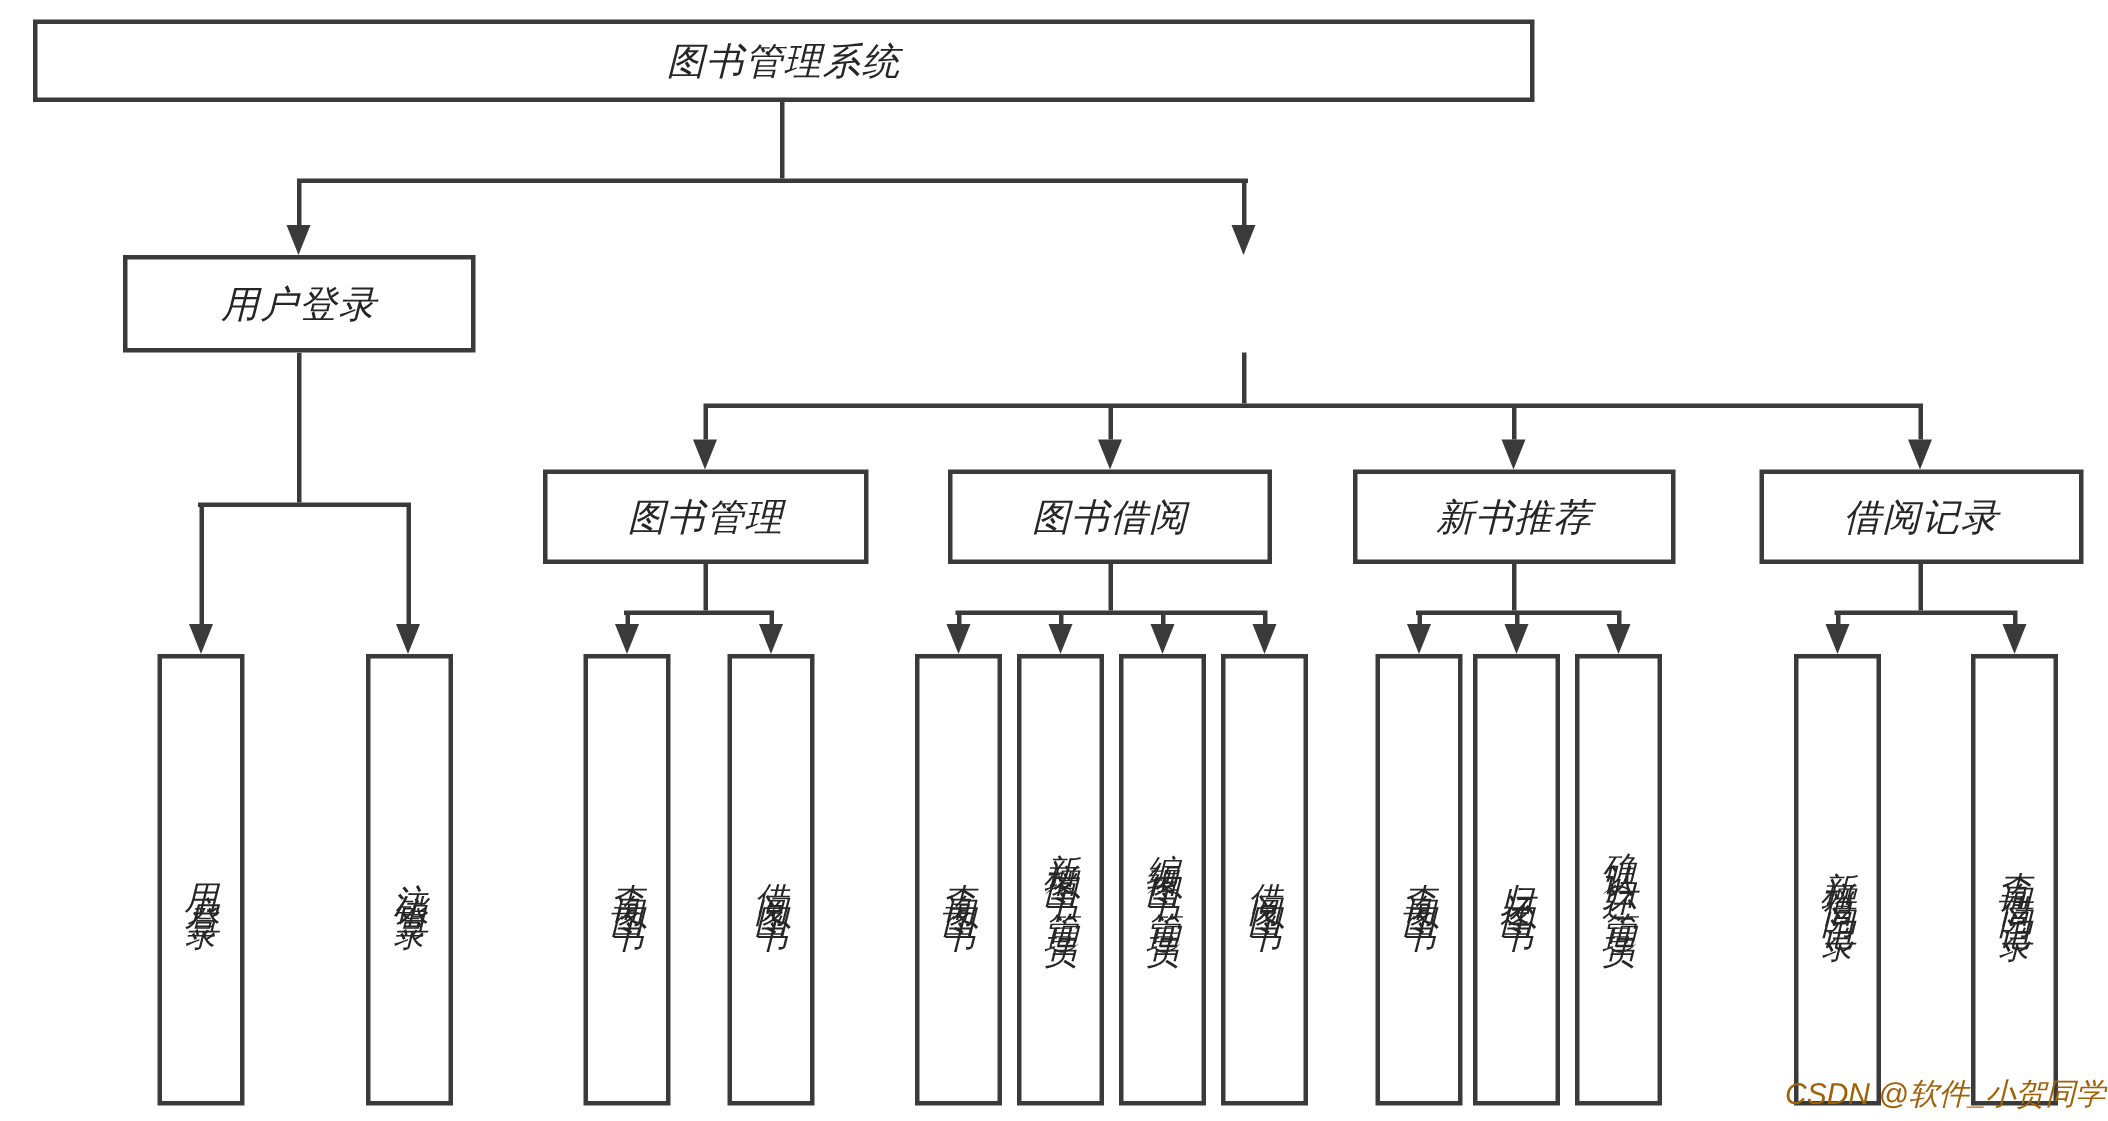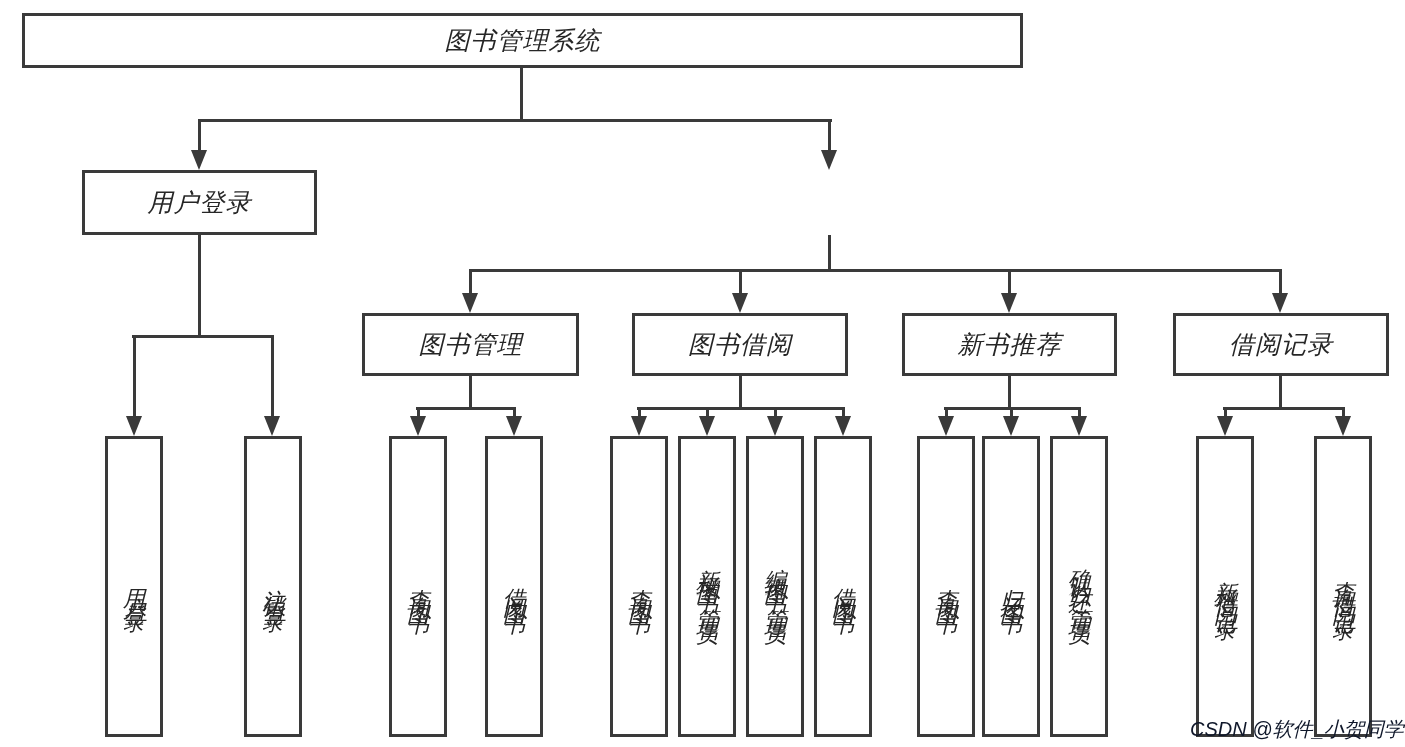--- a/index.html
+++ b/index.html
@@ -39,21 +39,21 @@
     border-left: 8px solid transparent;
     border-right: 8px solid transparent;
     border-top: 20px solid #3a3a3a;
     z-index: 1;
   }
   .watermark {
     position: absolute;
     left: 1190px;
     top: 716px;
     font-size: 20px;
-    color: #0f172a;
+    color: #a16207;
     white-space: nowrap;
     z-index: 5;
   }
 </style>
 </head>
 <body>
 
 <div id="stage">
 
   <div class="node" style="left:22px;top:13px;width:1001px;height:55px">

